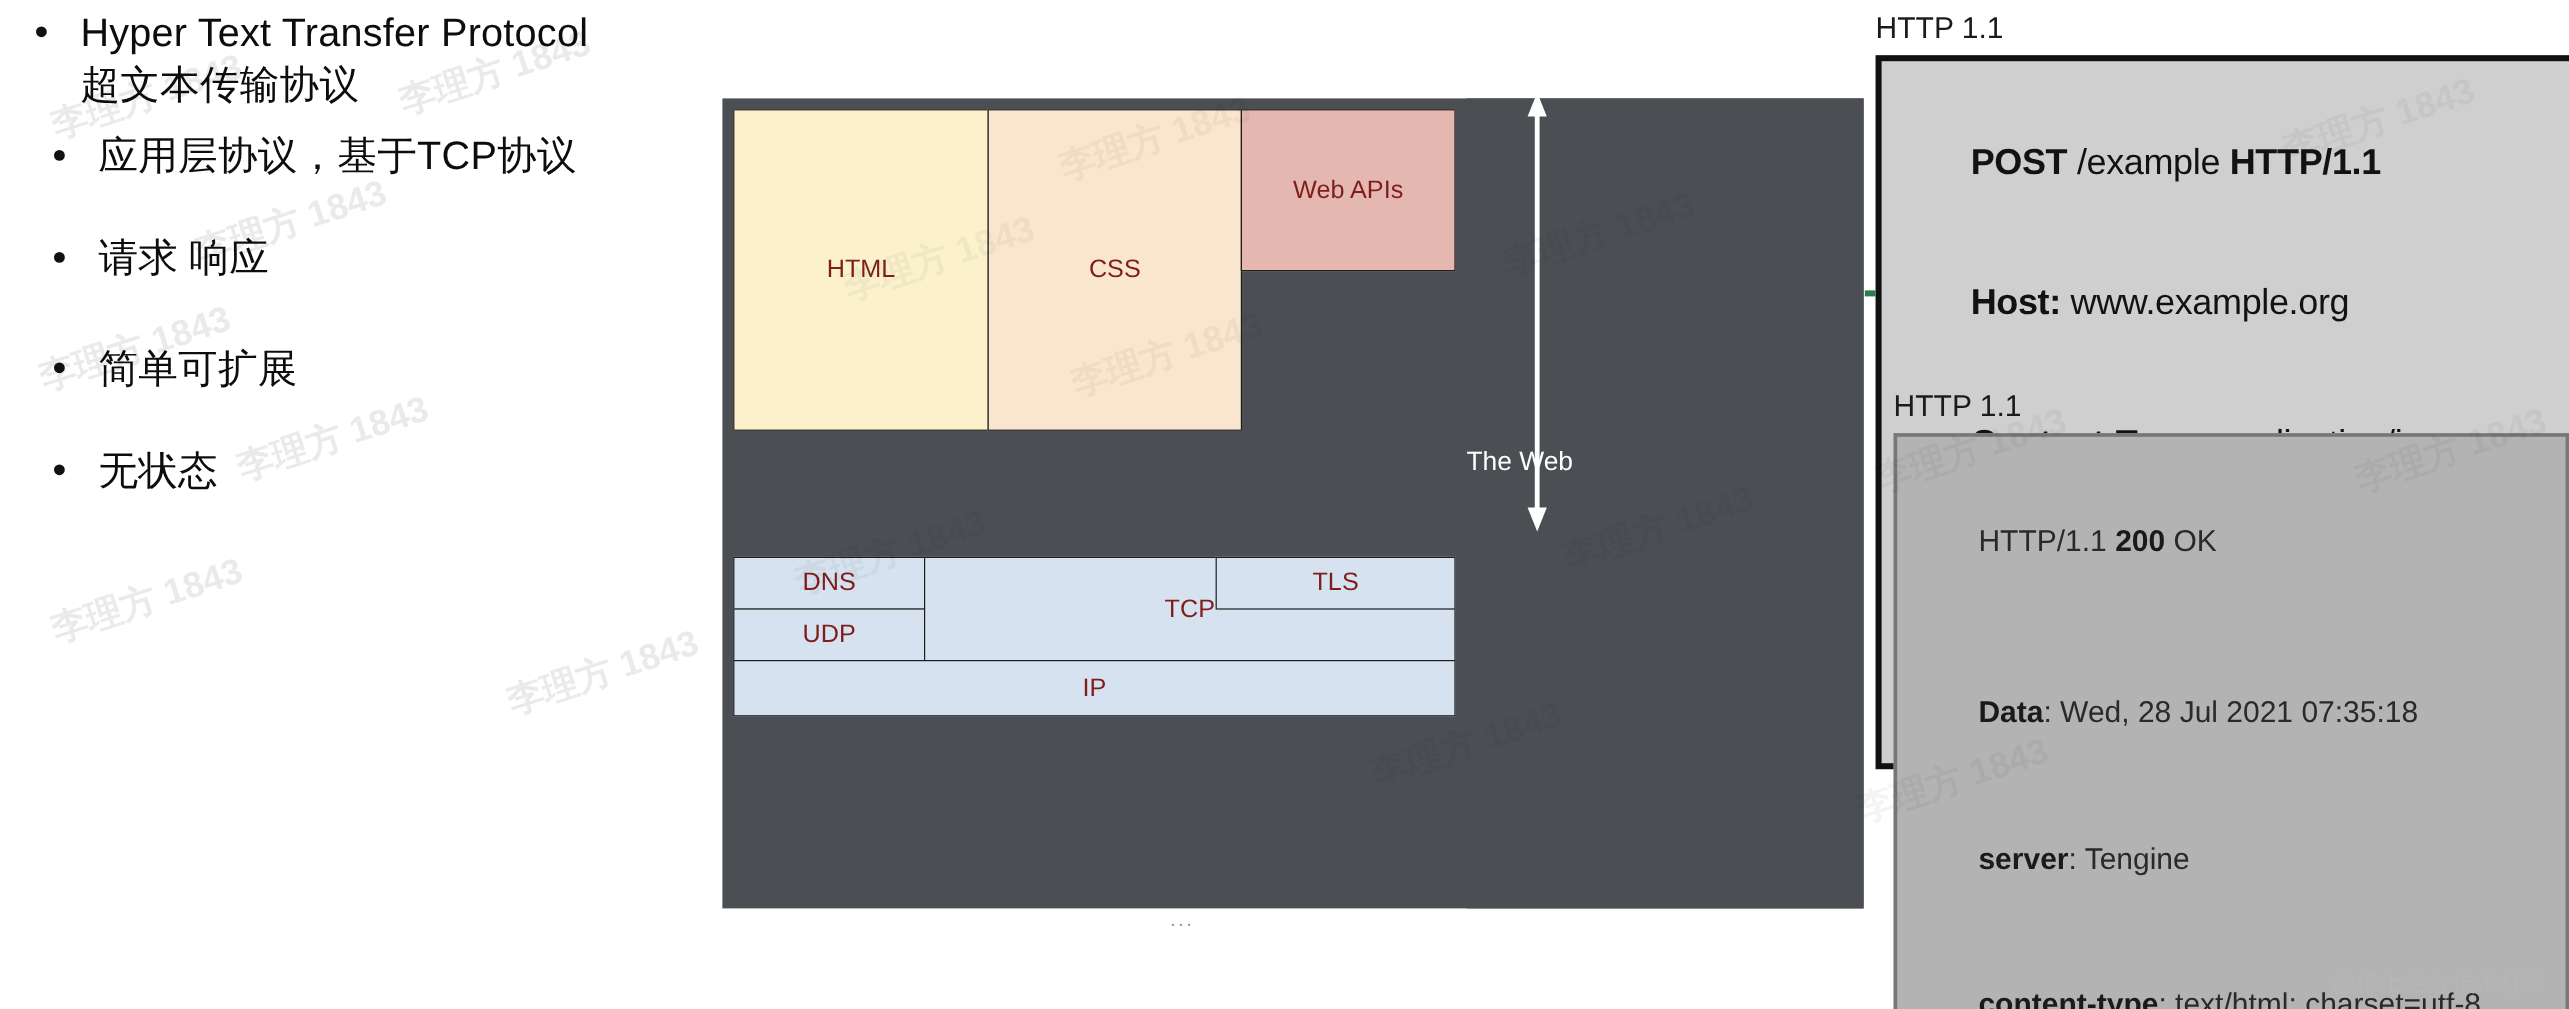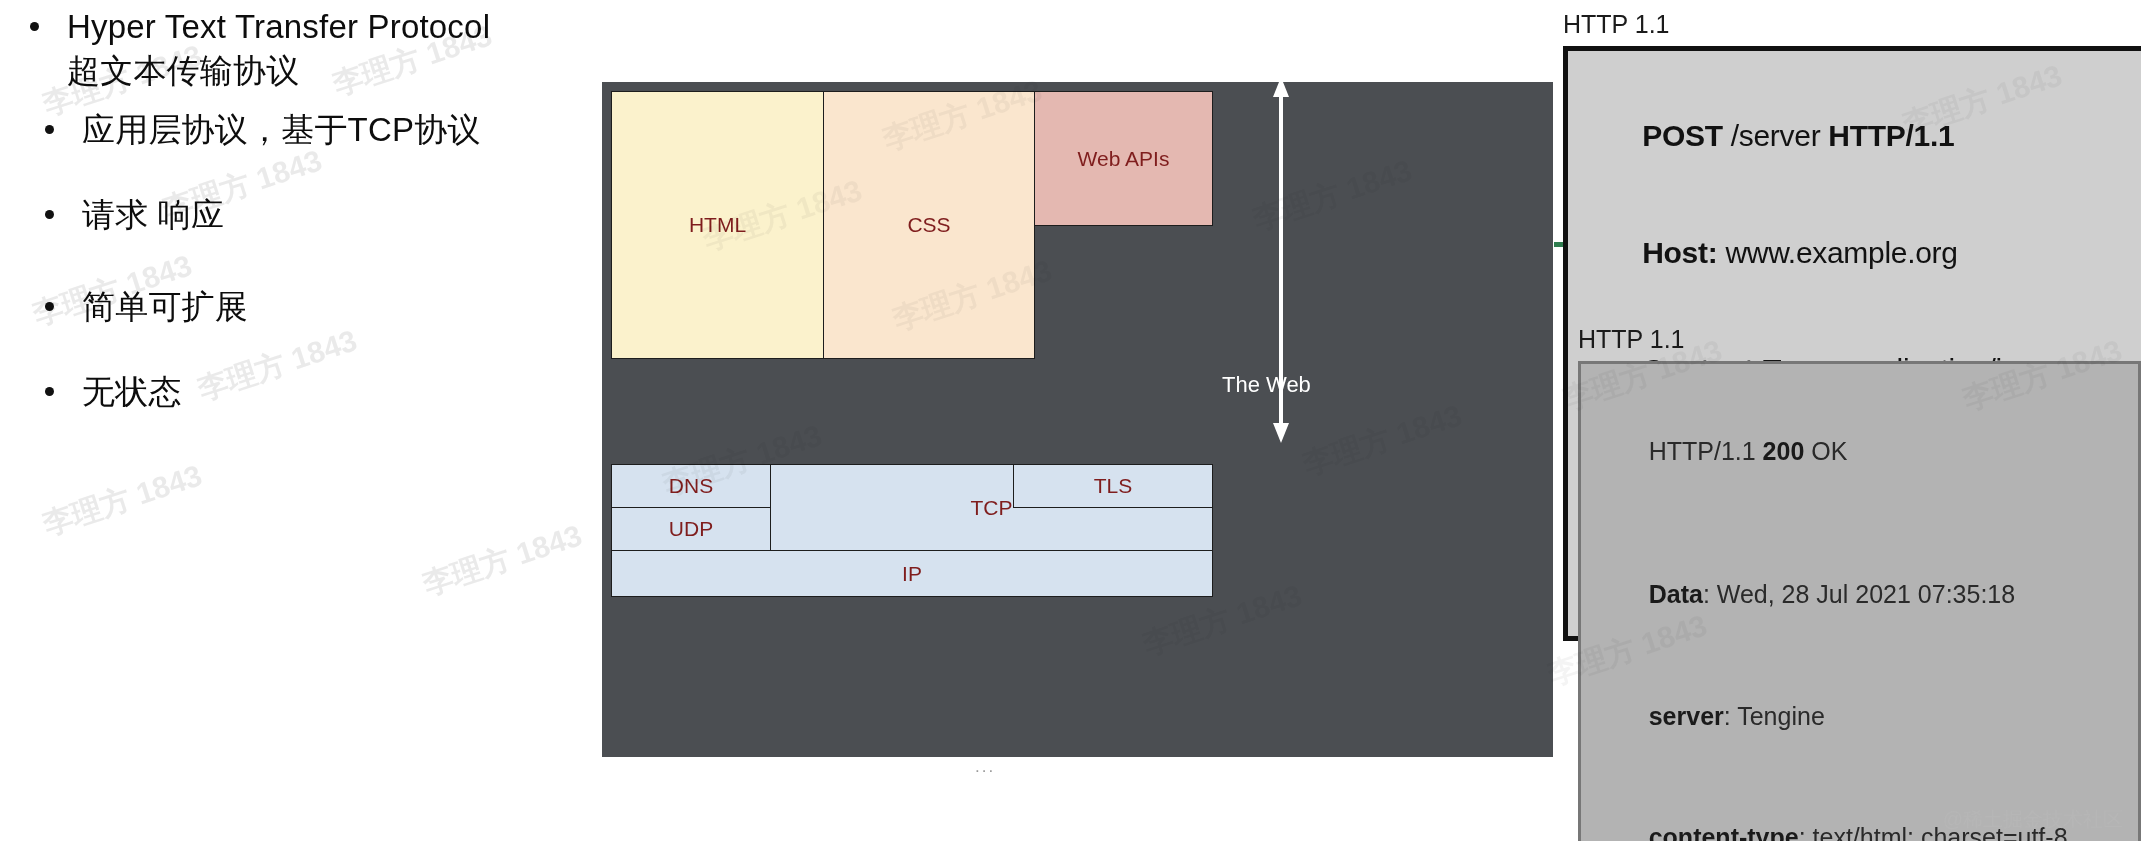--- a/index.html
+++ b/index.html
@@ -219,21 +219,21 @@
 <div class="wm light" style="left:1300px;top:420px;z-index:45;">李理方 1843</div>
 <div class="wm light" style="left:1140px;top:600px;z-index:45;">李理方 1843</div>
 
 <div id="stack-dots">...</div>
 <div id="connector"></div>
 
 <div class="panel-wrap" style="left:1563px;top:10px;width:585px;">
   <div class="panel-caption">HTTP 1.1</div>
   <div class="panel" id="req-panel">
     <div class="code-line">
-      <b>POST</b><span> /server </span><b>HTTP/1.1</b>
+      <b>POST</b><span> /example </span><b>HTTP/1.1</b>
     </div>
     <div class="code-line">
       <b>Host:</b><span> www.example.org</span>
     </div>
     <div class="code-line">
       <b>Content-Type:</b><span> application/json</span>
     </div>
     <div class="code-line">
       <b>Content-Length:</b><span> 15</span>
     </div>

